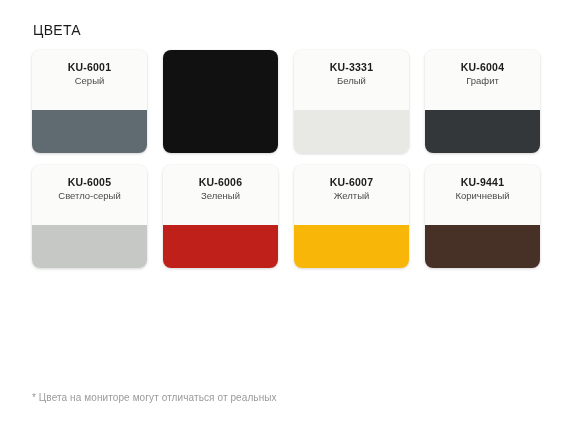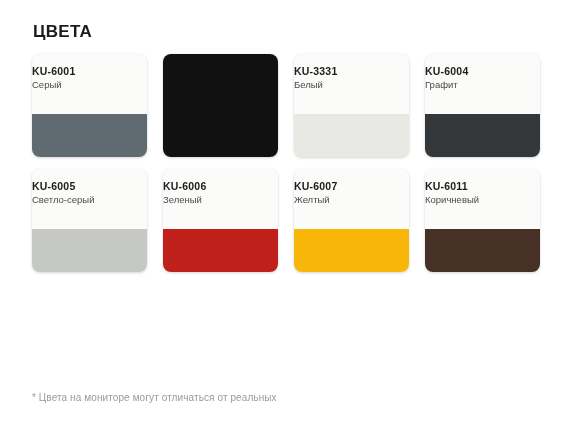--- a/index.html
+++ b/index.html
@@ -14,22 +14,22 @@
     overflow: hidden;
   }
   .page {
     position: relative;
     width: 569px;
     height: 425px;
     box-sizing: border-box;
     padding: 22px 30px 0 32px;
   }
   .section-title {
-    font-size: 17px;
-    font-weight: bold;
+    font-size: 14px;
+    font-weight: normal;
     letter-spacing: 0.3px;
     color: #1b1b1b;
     margin: 0 0 12px 1px;
     text-transform: uppercase;
   }
   .swatch-grid {
     display: grid;
     grid-template-columns: repeat(4, 115px);
     column-gap: 16px;
     row-gap: 12px;
@@ -44,21 +44,21 @@
     overflow: hidden;
     display: flex;
     flex-direction: column;
   }
   .swatch-label-area {
     height: 60px;
     flex: 0 0 60px;
     background: #fbfbf9;
     display: flex;
     flex-direction: column;
-    align-items: flex-start;
+    align-items: center;
     justify-content: flex-start;
     padding-top: 11px;
     box-sizing: border-box;
   }
   .swatch-code {
     font-size: 10.5px;
     font-weight: bold;
     color: #1c1c1c;
     letter-spacing: 0.2px;
     line-height: 13px;
@@ -129,21 +129,21 @@
       </div>
       <div class="swatch-card">
         <div class="swatch-label-area">
           <div class="swatch-code">KU-6007</div>
           <div class="swatch-name">Желтый</div>
         </div>
         <div class="swatch-color" style="background: rgb(248, 182, 8);"></div>
       </div>
       <div class="swatch-card">
         <div class="swatch-label-area">
-          <div class="swatch-code">KU-6011</div>
+          <div class="swatch-code">KU-9441</div>
           <div class="swatch-name">Коричневый</div>
         </div>
         <div class="swatch-color" style="background: rgb(71, 48, 38);"></div>
       </div>
     </div>
 
   <div class="footnote">* Цвета на мониторе могут отличаться от реальных</div>
 
 </div>
 

